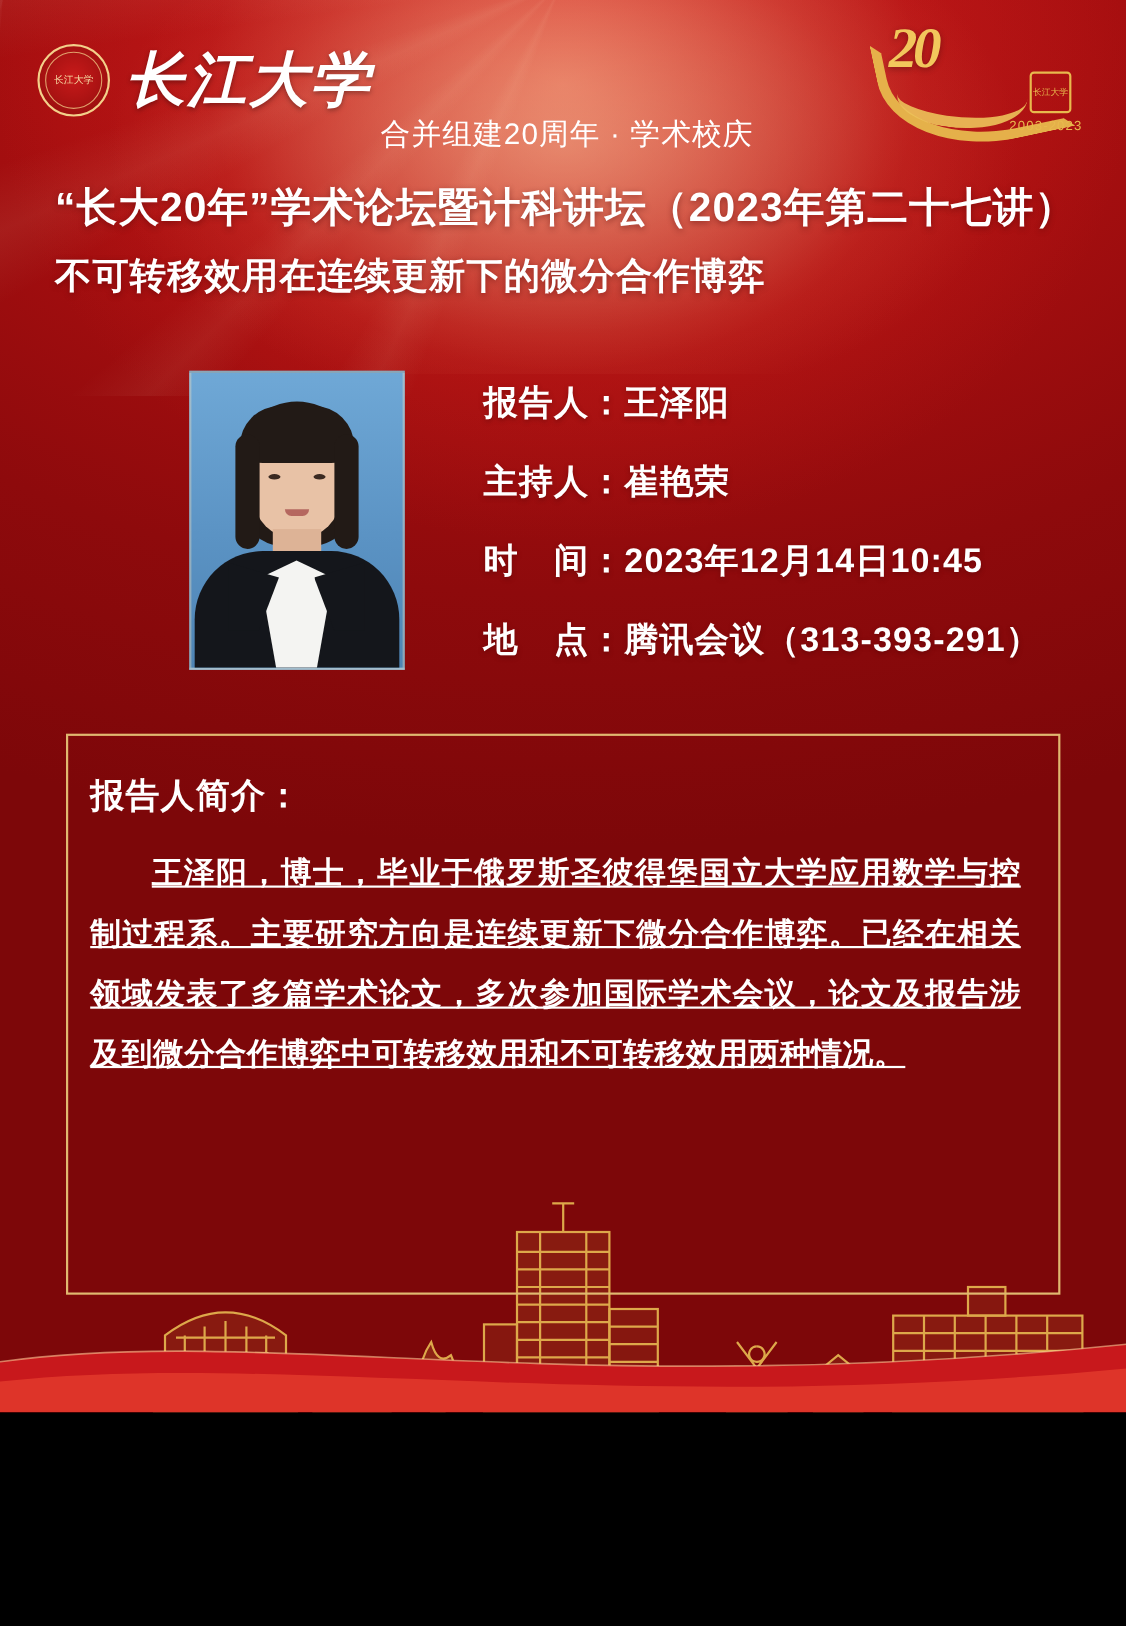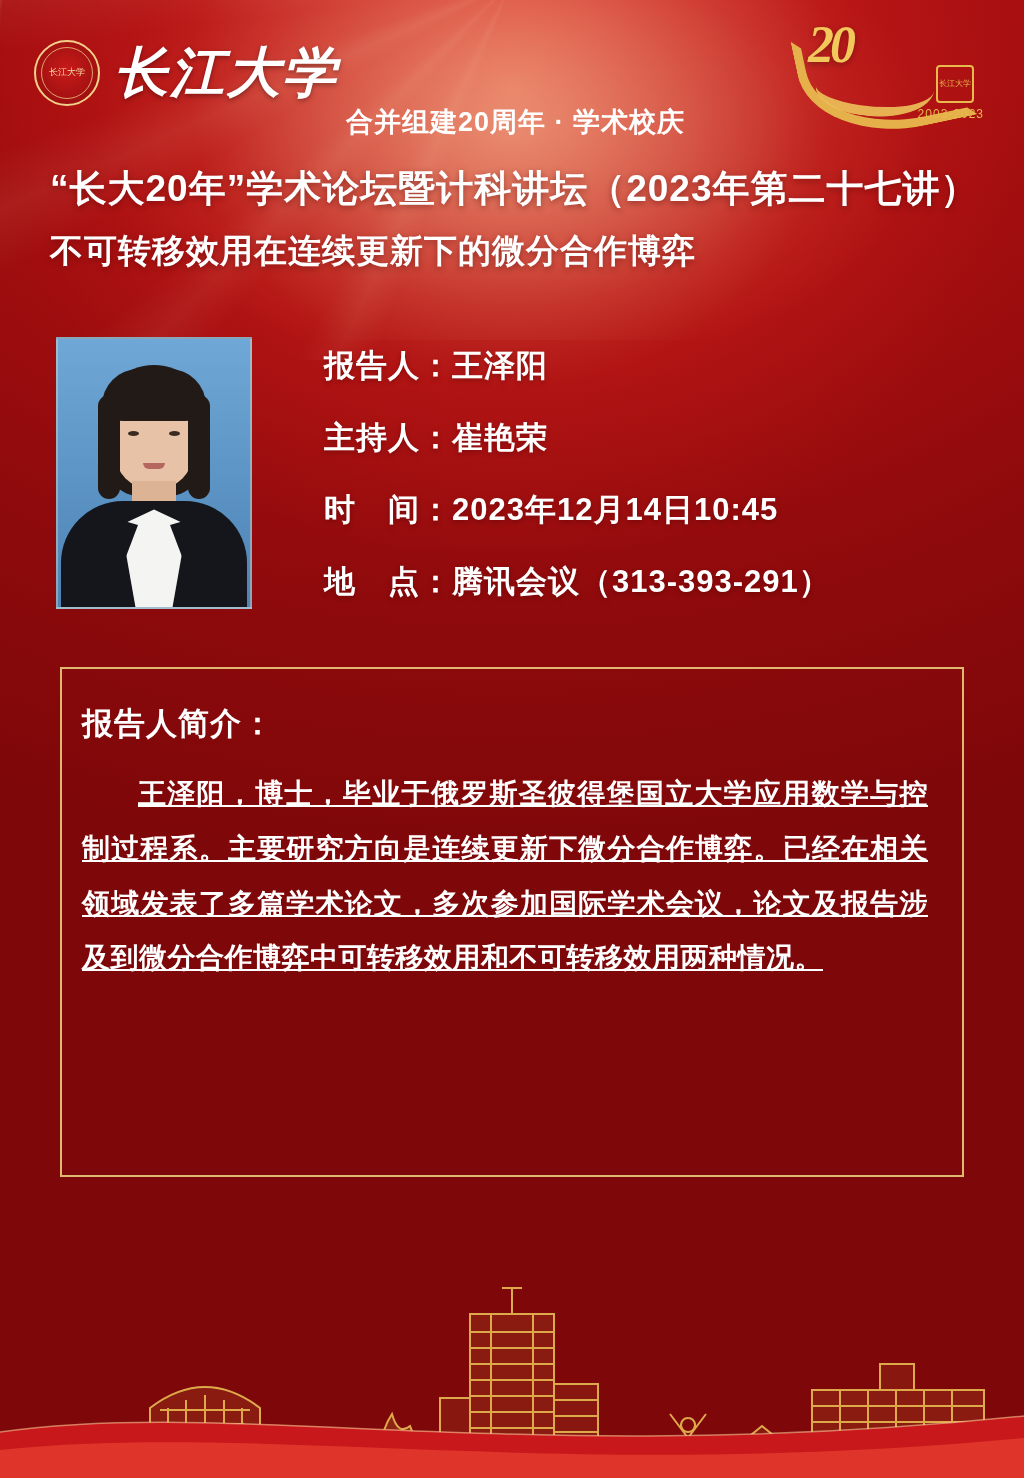--- a/index.html
+++ b/index.html
@@ -3,21 +3,21 @@
 <meta charset="utf-8">
 <style>
   html, body {
     margin: 0;
     padding: 0;
     background: #000;
   }
   #poster {
     position: relative;
     width: 1024px;
-    height: 1478px;
+    height: 1284px;
     overflow: hidden;
     font-family: "Liberation Sans", "DejaVu Sans", sans-serif;
     background:
       radial-gradient(ellipse 70% 45% at 50% 6%, rgba(255,170,130,0.55) 0%, rgba(210,35,30,0.25) 45%, rgba(160,12,12,0) 72%),
       radial-gradient(ellipse 120% 60% at 50% 0%, #c2161a 0%, #a80f10 40%, #8e0a0c 70%, #7d0709 100%),
       linear-gradient(180deg, #b61318 0%, #a50f13 30%, #980c10 55%, #8a090d 78%, #7a0508 100%);
     color: #fff;
   }
 
   
@@ -99,21 +99,21 @@
     font-size: 54px;
     font-weight: 700;
     font-style: italic;
     color: #ffffff;
     letter-spacing: 2px;
     text-shadow: 0 2px 5px rgba(0,0,0,0.35);
     white-space: nowrap;
   }
   .brand-sub {
     font-size: 27px;
-    font-weight: 700;
+    font-weight: 400;
     color: #ffffff;
     margin-left: 8px;
     letter-spacing: 1px;
     white-space: nowrap;
     align-self: flex-end;
     padding-bottom: 6px;
   }
   .anniv-mark {
     margin-left: auto;
     width: 190px;
@@ -199,21 +199,22 @@
     text-shadow: 0 2px 6px rgba(70,0,0,0.45);
   }
 
   
   .speaker-block {
     position: relative;
     z-index: 4;
     display: flex;
     align-items: flex-start;
     margin-top: 62px;
-    padding-left: 56px;
+    padding-left: 94px;
+    justify-content: center;
   }
   .portrait {
     width: 192px;
     height: 268px;
     flex: none;
     border: 2px solid rgba(255,230,190,0.35);
     background: linear-gradient(180deg, #6fa8d6 0%, #5b93c4 55%, #4e84b4 100%);
     position: relative;
     overflow: hidden;
   }

